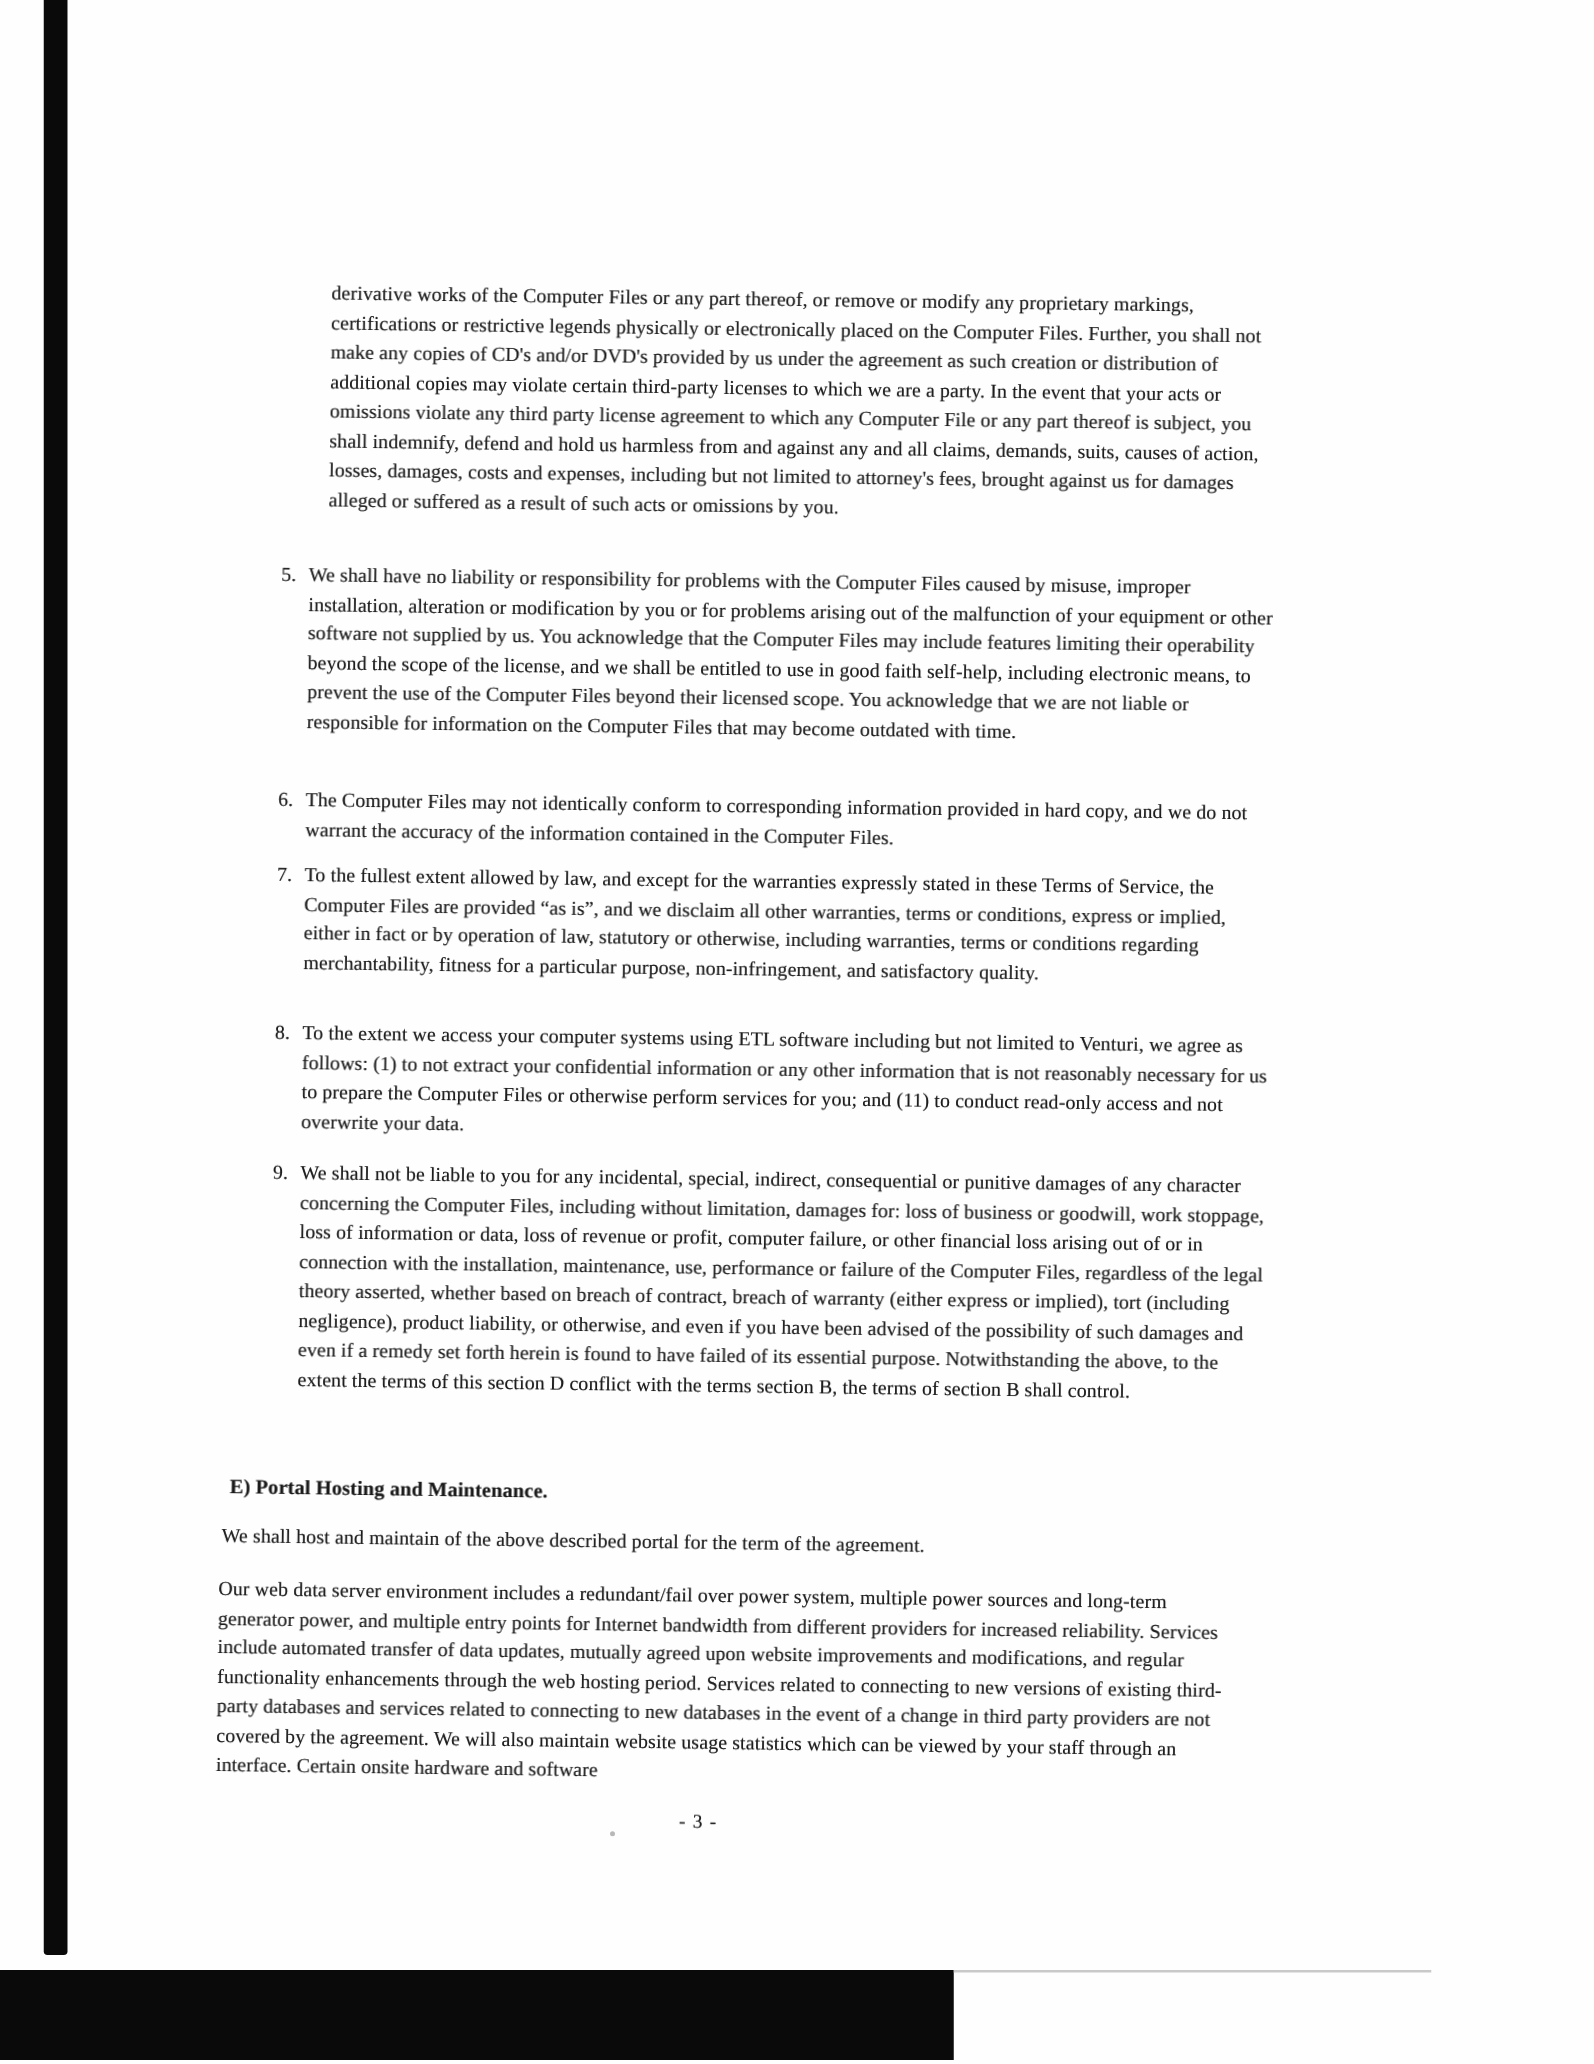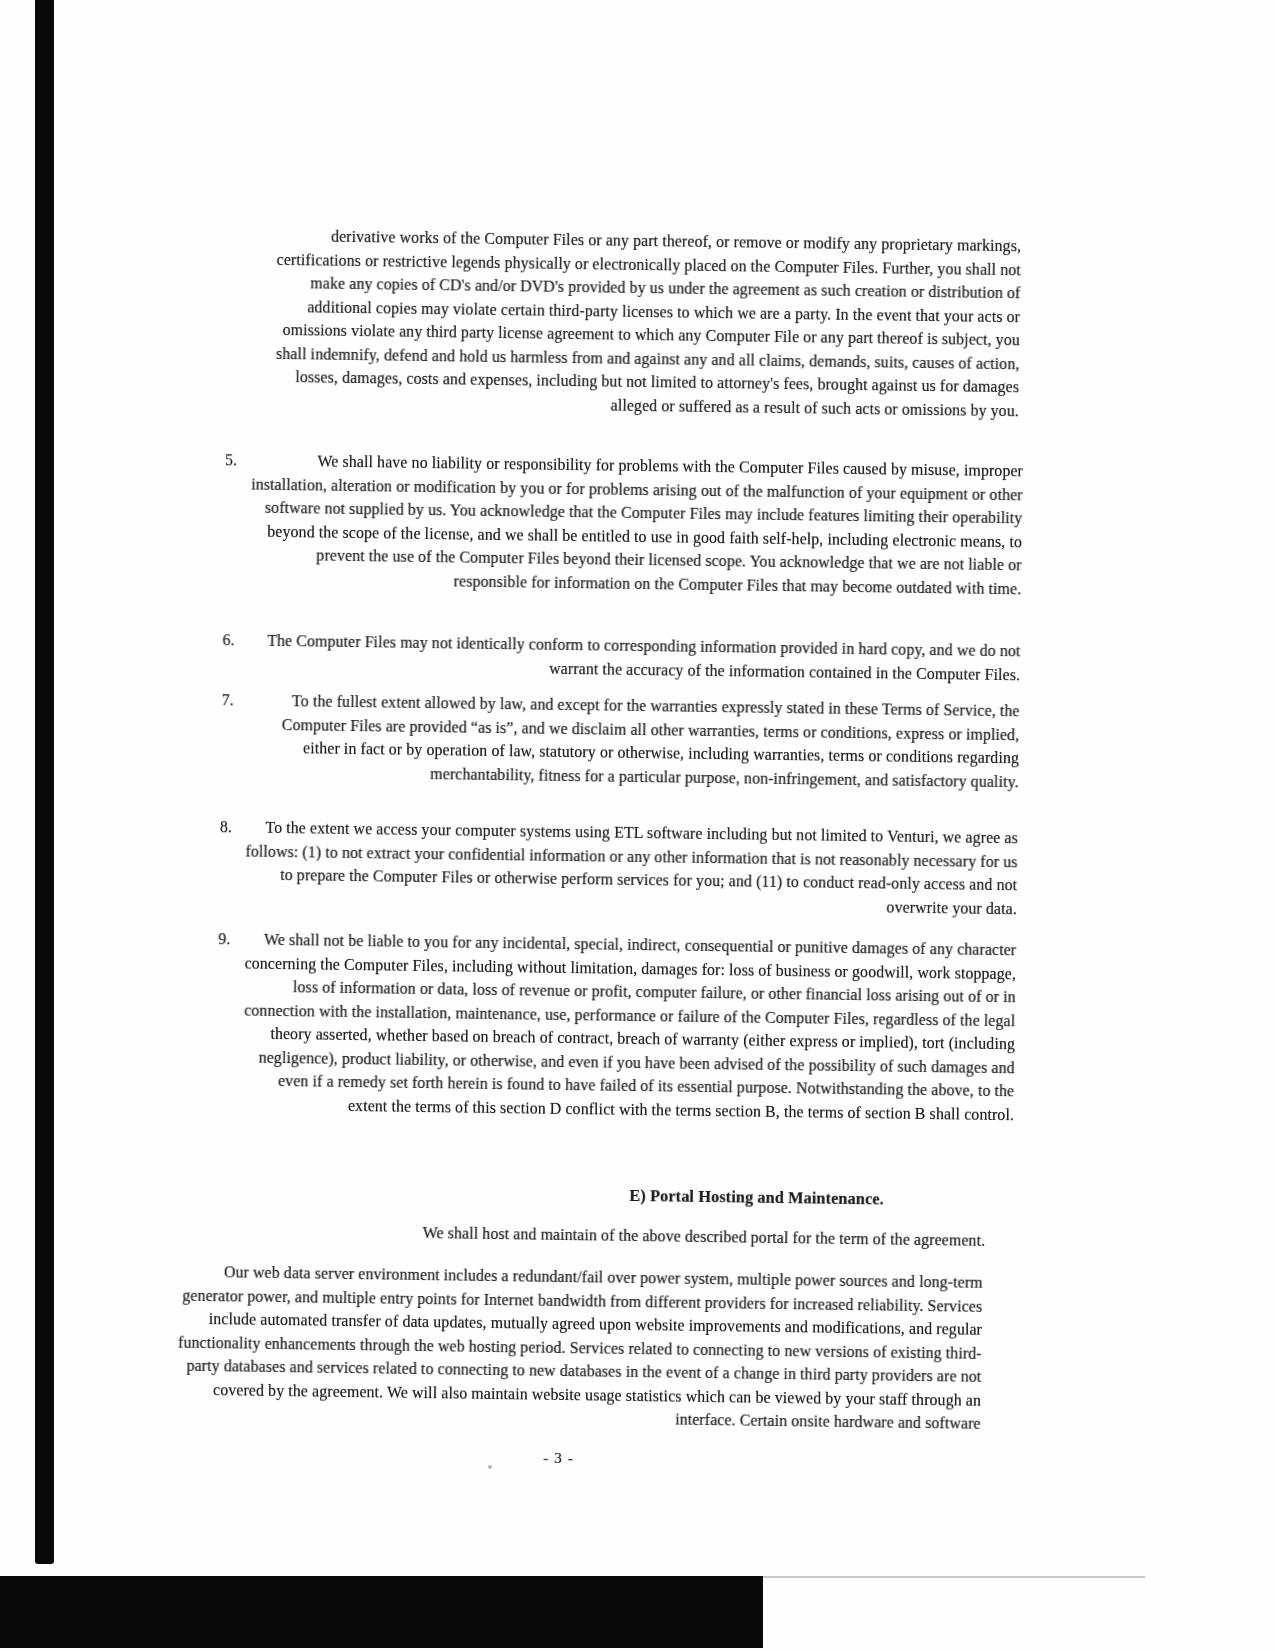--- a/index.html
+++ b/index.html
@@ -8,21 +8,20 @@
     background: #ffffff;
   }
   .page {
     position: relative;
     width: 1275px;
     height: 1651px;
     background: #fffefe;
     overflow: hidden;
     font-family: "Liberation Serif", serif;
     color: #1a1a1a;
-    text-align: right;
   }
   
   .doc-content {
     position: absolute;
     left: 0; top: 0;
     width: 1275px; height: 1651px;
     transform: rotate(0.8deg);
     transform-origin: 637px 825px;
     filter: blur(0.22px);
   }

